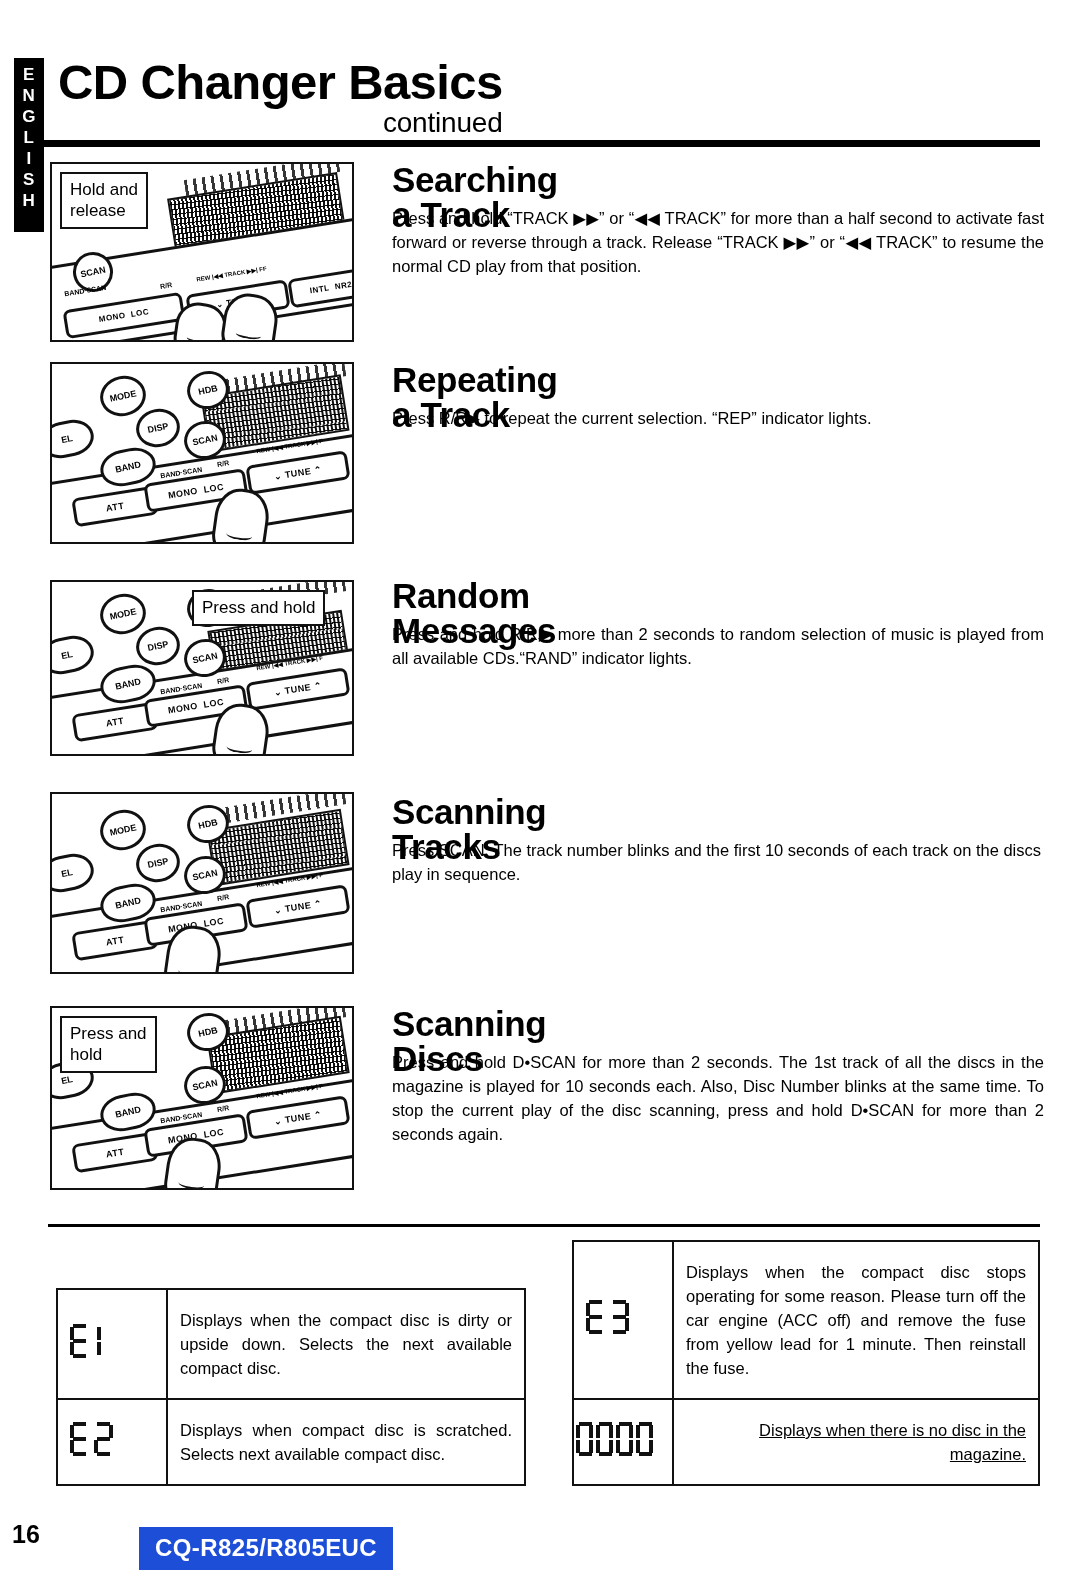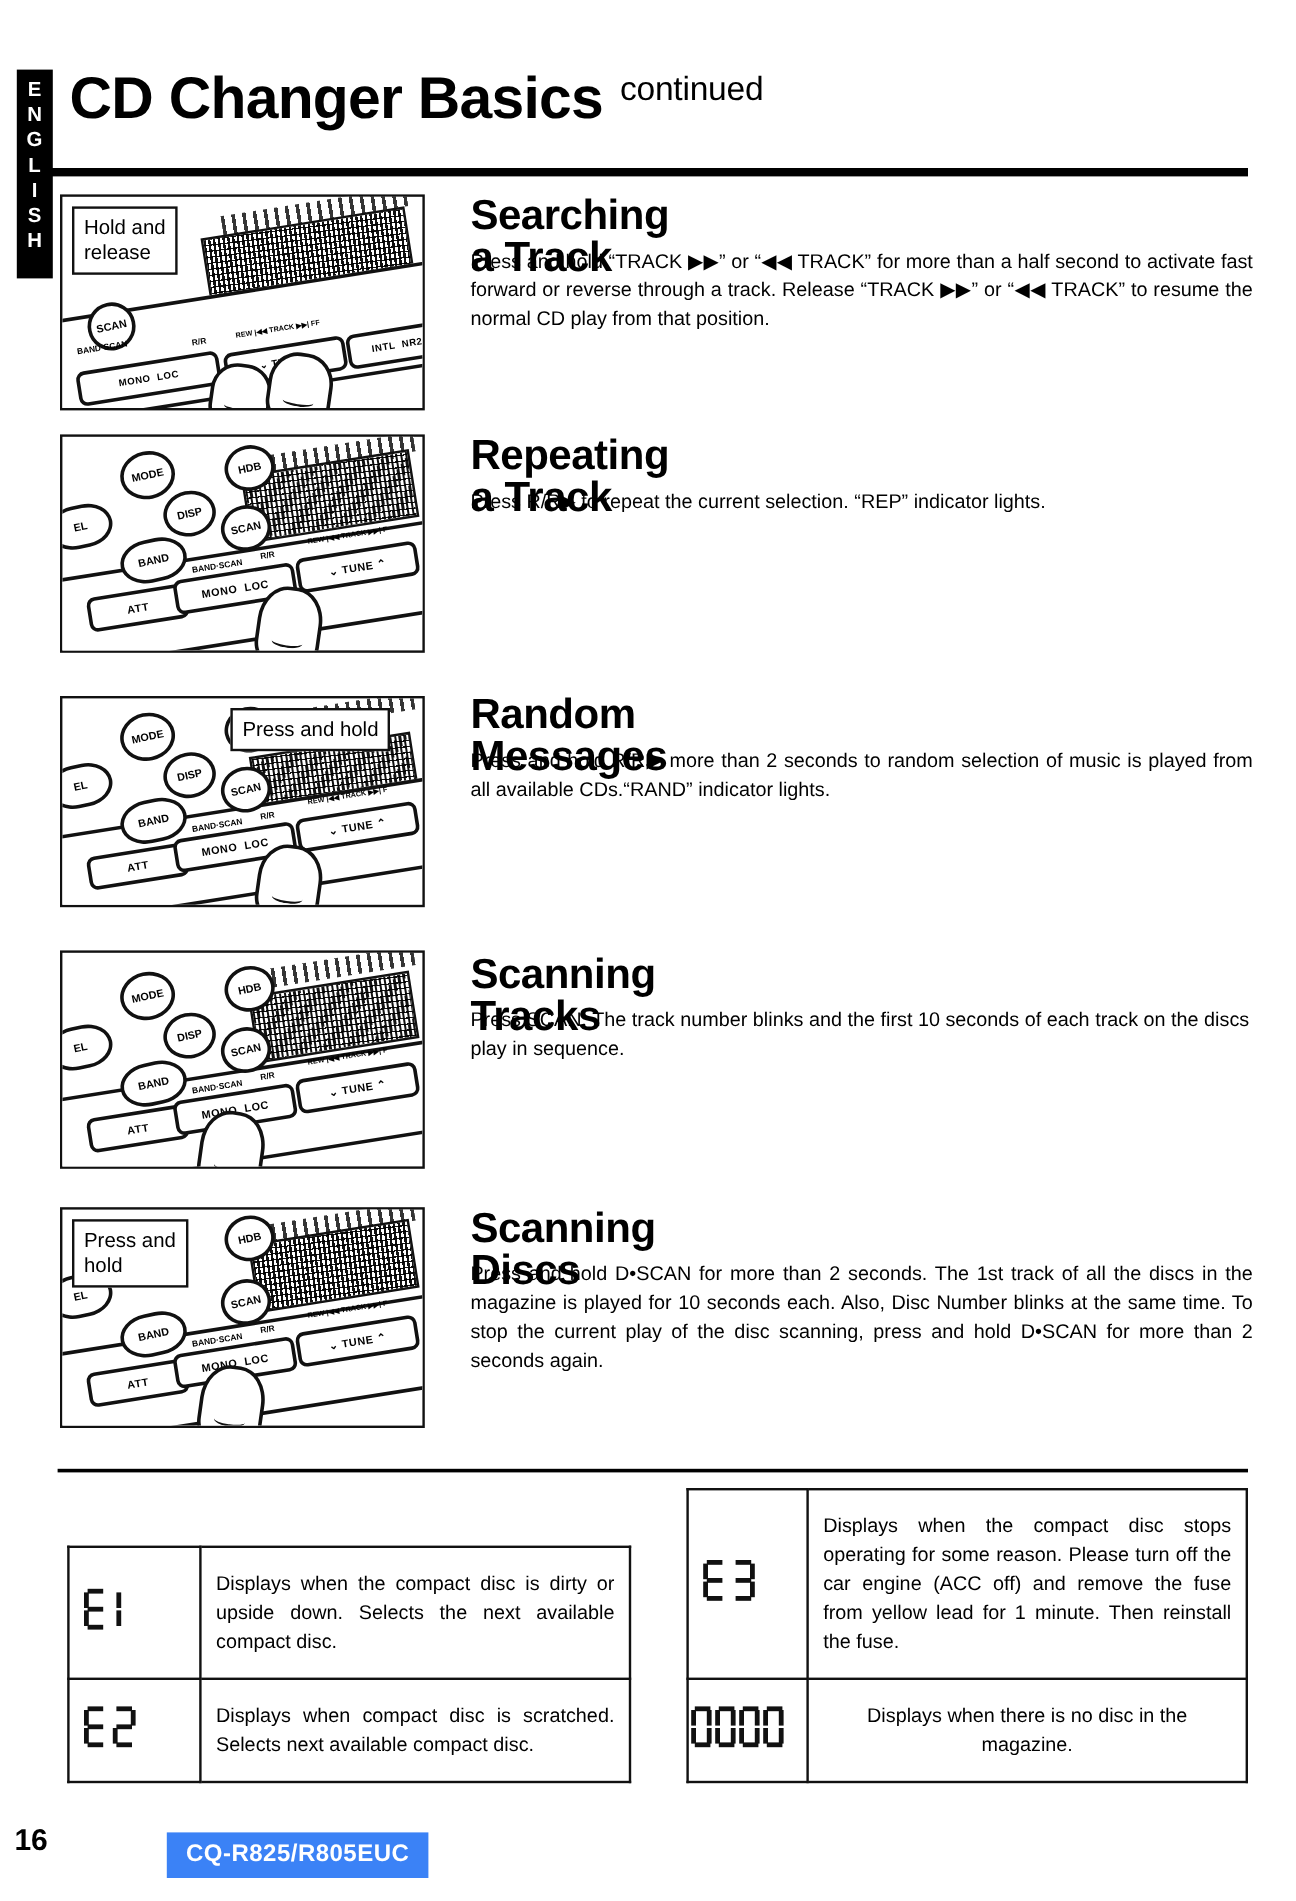--- a/index.html
+++ b/index.html
@@ -40,21 +40,22 @@
     box-sizing: border-box;
   }
   .lang-tab span { display: block; }
 
   
   .title-row {
     position: absolute;
     left: 58px;
     top: 58px;
     display: flex;
-    align-items: flex-start;
+    align-items: flex-end;
+    flex-direction: column;
   }
   .title-main {
     font-size: 49px;
     font-weight: bold;
     letter-spacing: -0.6px;
     line-height: 1;
     font-family: "Liberation Sans", sans-serif;
   }
   .title-cont {
     font-size: 28px;
@@ -293,23 +294,23 @@
     position: absolute;
     left: 12px;
     top: 1520px;
     font-size: 25px;
     font-weight: bold;
   }
   .model-box {
     position: absolute;
     left: 139px;
     top: 1527px;
-    background: #3b82f6;
+    background: #1d4ed8;
     color: #ffffff;
-    font-size: 20px;
+    font-size: 24px;
     font-weight: bold;
     letter-spacing: .4px;
     padding: 7px 16px 8px 16px;
   }
 </style>
 </head>
 <body>
 
 <div class="page">
 
@@ -570,21 +571,21 @@
             <span class="d7" style="width:17px;">
                 <i class="a"></i>
                 <i class="b"></i>
                 <i class="c"></i>
                 <i class="d"></i>
                 <i class="e"></i>
                 <i class="f"></i>
               </span>
           </span>
         </td>
-        <td style="text-align:center;">Displays when there is no disc in the magazine.</td>
+        <td style="text-align:right;text-decoration:underline;">Displays when there is no disc in the magazine.</td>
       </tr>
     </tbody>
   </table>
 
   <div class="page-num">16</div>
   <div class="model-box">CQ-R825/R805EUC</div>
 
 </div>
 
 </body></html>

